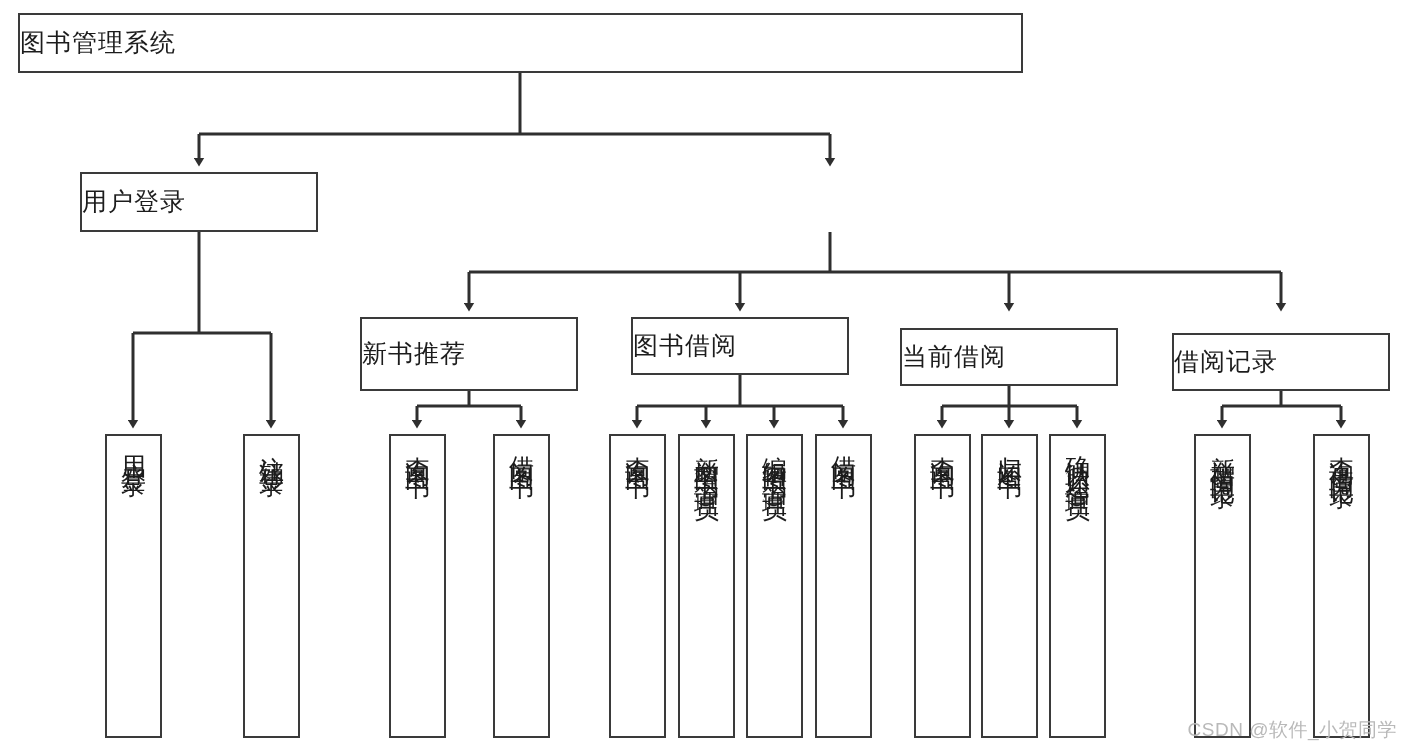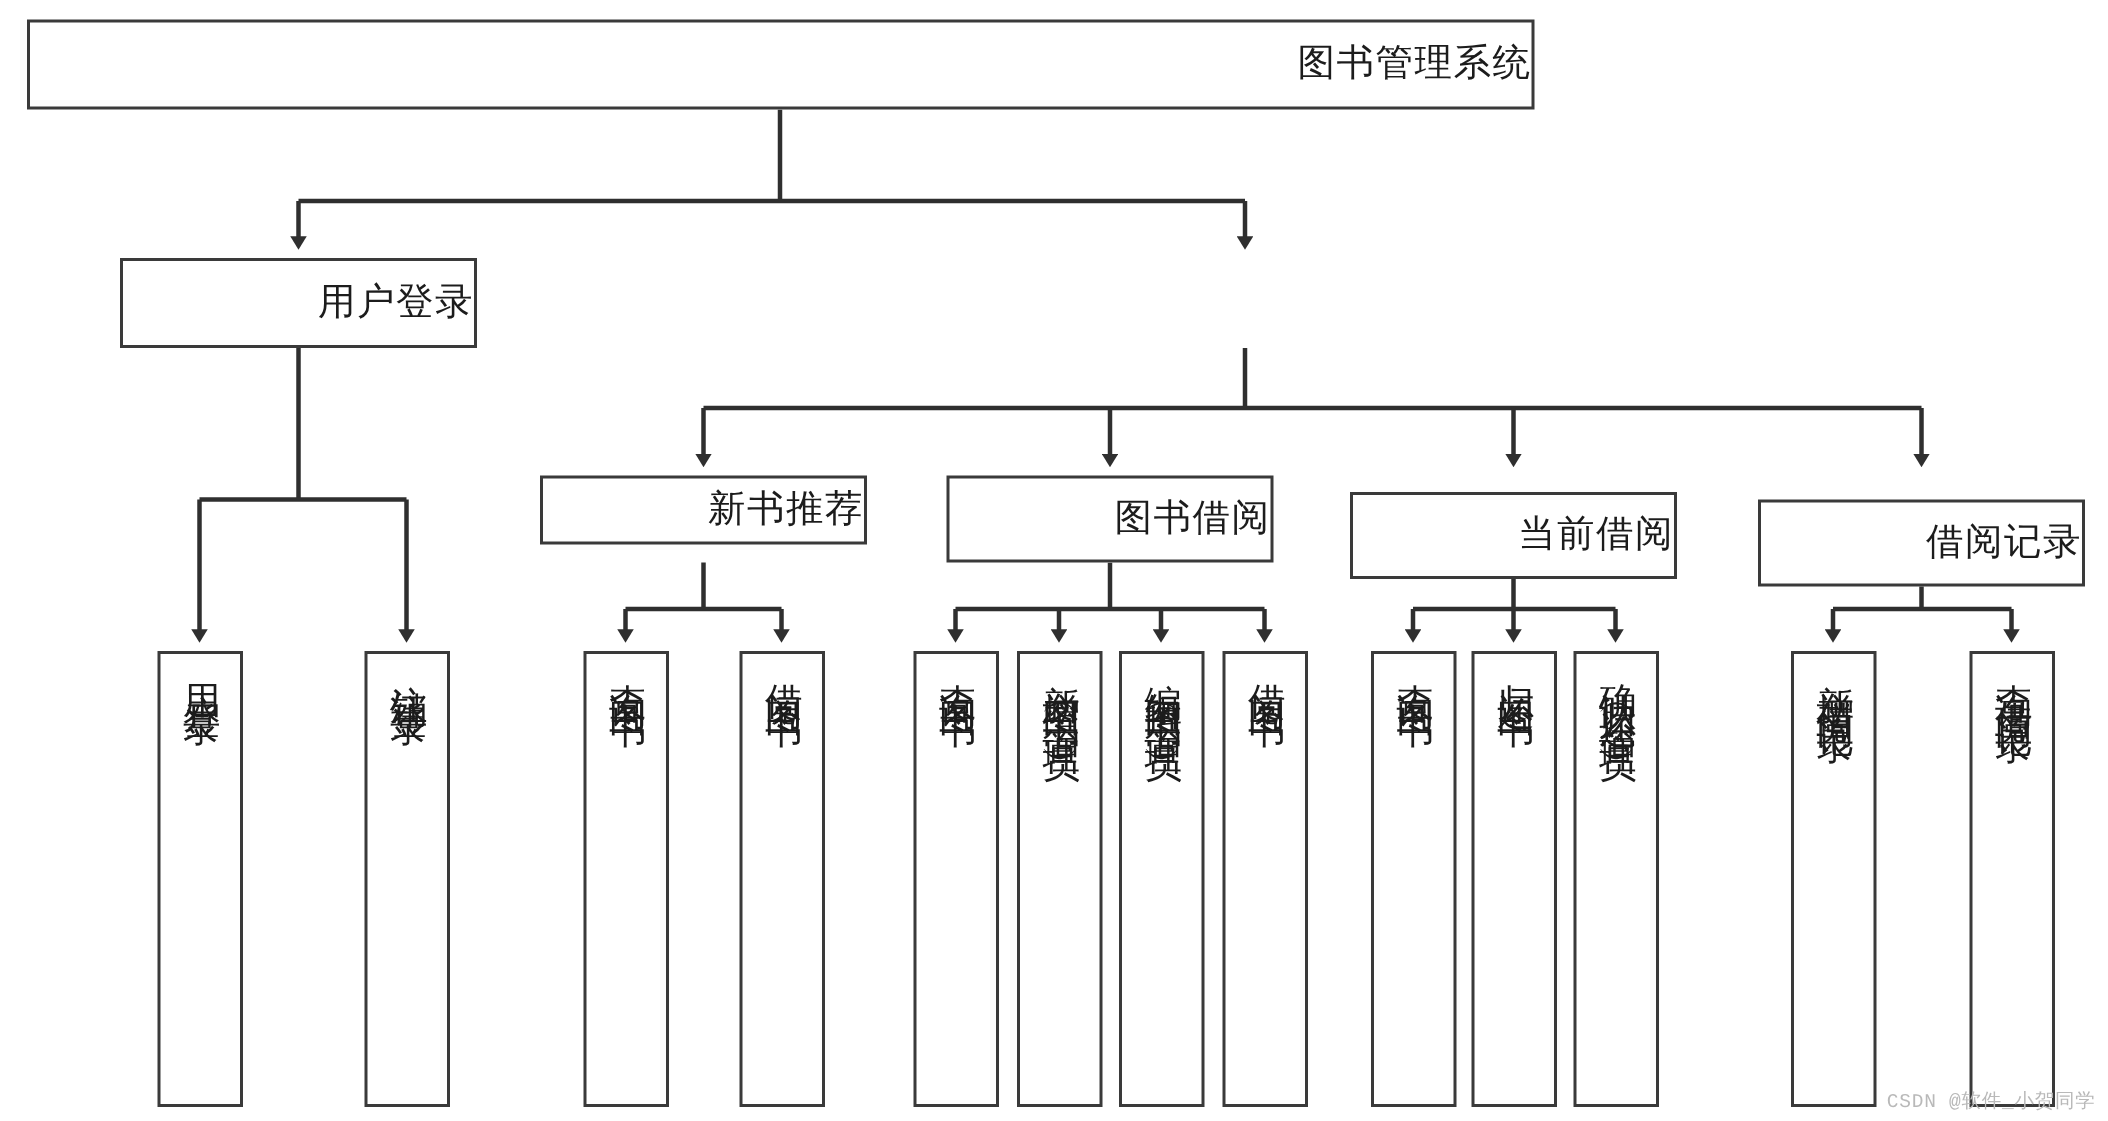--- a/index.html
+++ b/index.html
@@ -26,21 +26,21 @@
     height: 747px;
     pointer-events: none;
   }
   .node {
     position: absolute;
     box-sizing: border-box;
     background: #ffffff;
     border: 2px solid #3a3a3a;
     display: flex;
     align-items: center;
-    justify-content: flex-end;
+    justify-content: flex-start;
     color: #1c1c1c;
     z-index: 2;
   }
   .node-label {
     display: block;
     text-align: center;
     line-height: 1.25;
     white-space: nowrap;
   }
   
@@ -69,26 +69,26 @@
     align-items: center;
     justify-content: flex-start;
   }
   .node.vert.mid .node-label {
     align-items: center;
   }
   .watermark {
     position: absolute;
     right: 8px;
     bottom: 4px;
-    font-size: 13px;
+    font-size: 19px;
     color: #b9b9b9;
     letter-spacing: 0.5px;
     z-index: 5;
     white-space: nowrap;
-    font-family: Liberation Mono, monospace;
+    font-family: Liberation Sans, sans-serif;
   }
 </style>
 </head>
 <body>
 
 <div id="diagram-root">
 
   <svg id="edge-layer" viewBox="0 0 1405 747" width="1405" height="747" xmlns="http://www.w3.org/2000/svg">
     <defs>
       <marker id="arrow" markerWidth="9" markerHeight="11" refX="1.5" refY="5.5" orient="auto" markerUnits="userSpaceOnUse">
@@ -141,21 +141,21 @@
 
   <div class="node horiz root" style="left:18px; top:13px; width:1005px; height:60px;">
     <span class="node-label">图书管理系统</span>
   </div>
 
   <div class="node horiz" style="left:80px; top:172px; width:238px; height:60px;">
     <span class="node-label">用户登录</span>
   </div>
 
 
-  <div class="node horiz" style="left:360px; top:317px; width:218px; height:46px;">
+  <div class="node horiz" style="left:360px; top:317px; width:218px; height:74px;">
     <span class="node-label">新书推荐</span>
   </div>
 
   <div class="node horiz" style="left:631px; top:317px; width:218px; height:58px;">
     <span class="node-label">图书借阅</span>
   </div>
 
   <div class="node horiz" style="left:900px; top:328px; width:218px; height:58px;">
     <span class="node-label">当前借阅</span>
   </div>

